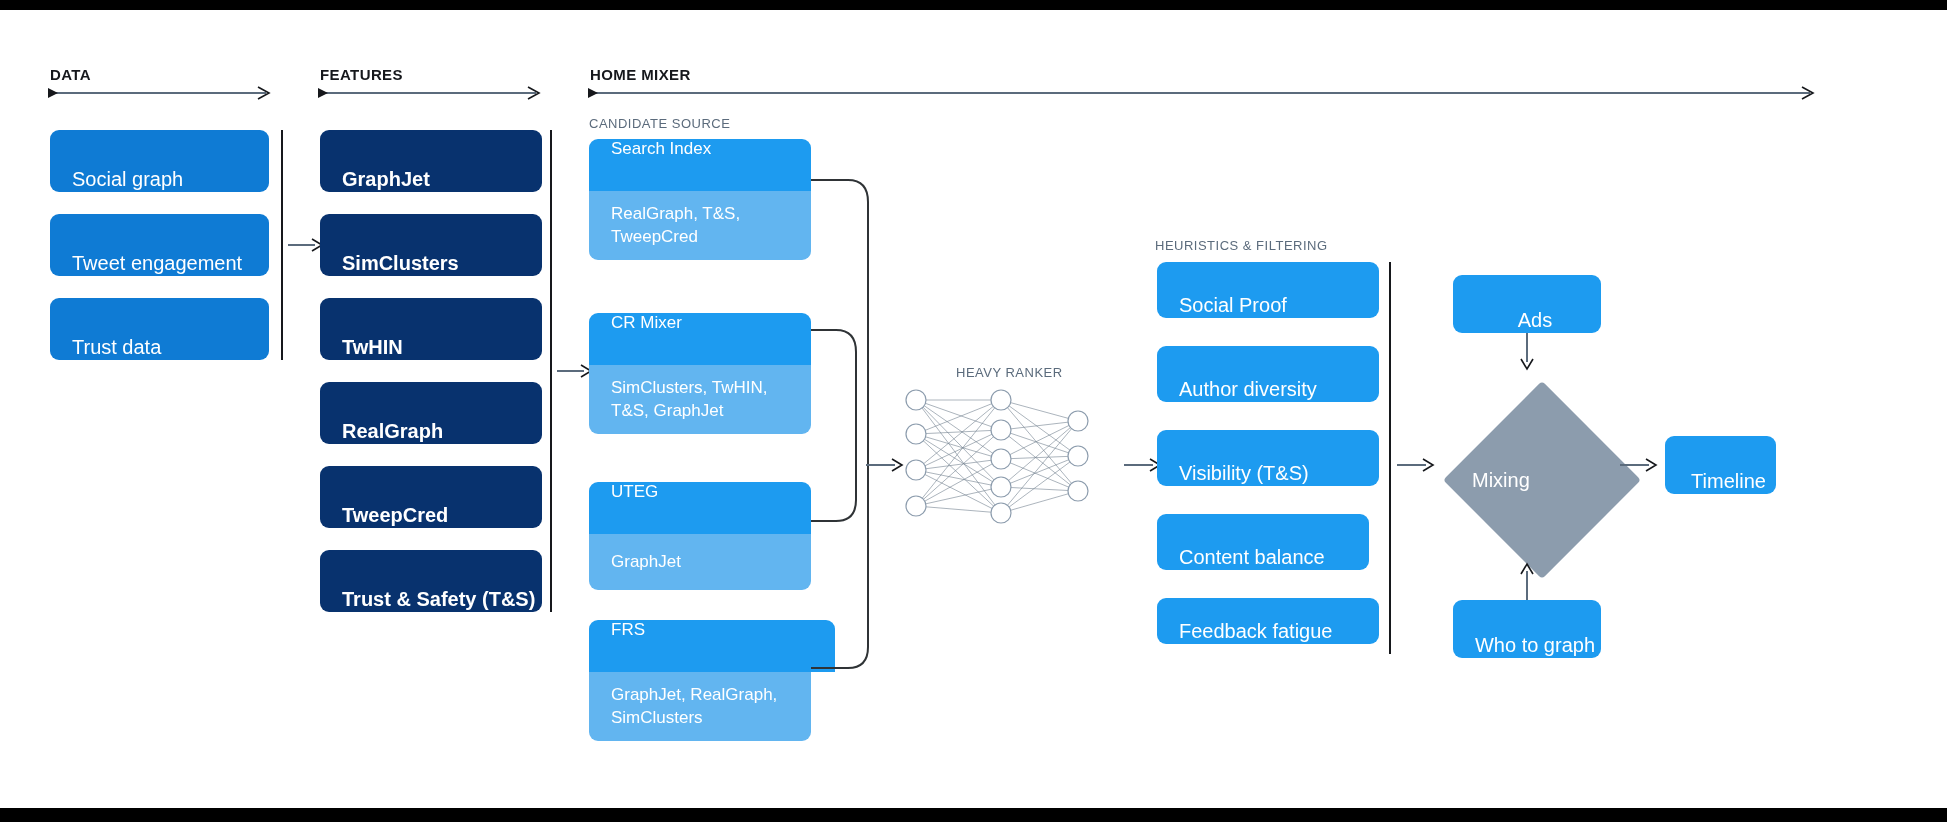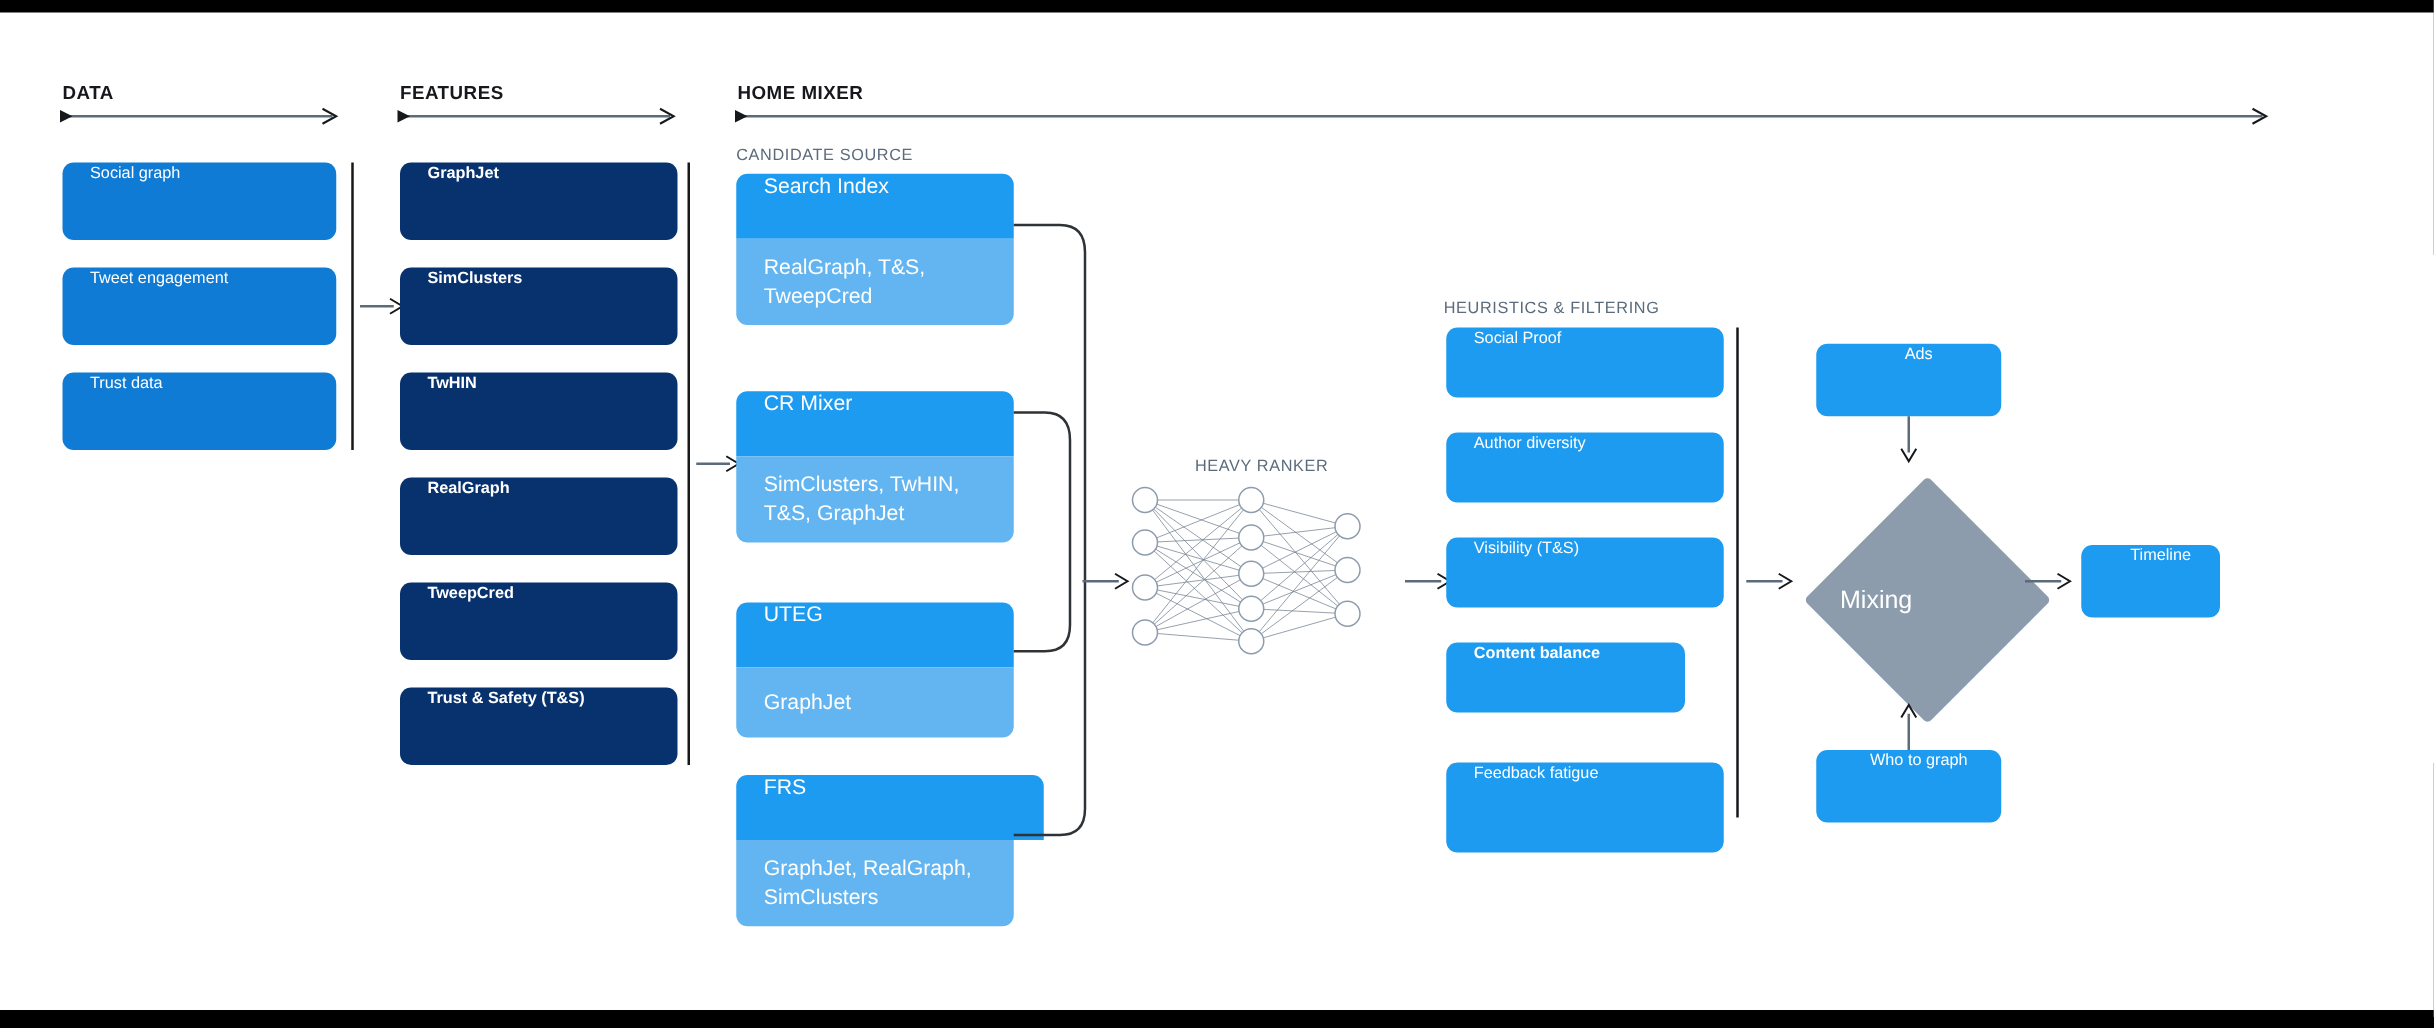--- a/index.html
+++ b/index.html
@@ -22,25 +22,25 @@
     font-size:15px;font-weight:bold;letter-spacing:.4px;color:#16181c;
     white-space:nowrap;
   }
   .sub-label{
     font-size:13px;letter-spacing:.5px;color:#5b6b7c;white-space:nowrap;
   }
 
   
   .box{
     border-radius:9px;
-    display:flex;align-items:flex-start;
+    display:flex;align-items:flex-end;
     color:#fff;
     box-sizing:border-box;
     padding-left:22px;
-    font-size:13px;
+    font-size:20px;
     line-height:1.25;
     white-space:pre-line;
   }
   .box.center{justify-content:center;padding-left:16px;text-align:center;}
   .blue{background:#0f7bd4;}
   .navy{background:#08326e;font-weight:bold;}
   .cs-head{
     background:#1d9bf0;border-radius:9px 9px 0 0;
     display:flex;align-items:flex-start;color:#fff;
     padding-left:22px;font-size:17px;box-sizing:border-box;
@@ -245,24 +245,24 @@
 
   <div class="abs box bright" style="left:1157px;top:252px;width:222px;height:56px;">
     <span>Social Proof</span>
   </div>
   <div class="abs box bright" style="left:1157px;top:336px;width:222px;height:56px;">
     <span>Author diversity</span>
   </div>
   <div class="abs box bright" style="left:1157px;top:420px;width:222px;height:56px;">
     <span>Visibility (T&amp;S)</span>
   </div>
-  <div class="abs box bright" style="left:1157px;top:504px;width:191px;height:56px;font-weight:bold;">
+  <div class="abs box bright" style="left:1157px;top:504px;width:212px;height:56px;">
     <span>Content balance</span>
   </div>
-  <div class="abs box bright" style="left:1157px;top:588px;width:222px;height:72px;margin-top:12px;">
+  <div class="abs box bright" style="left:1157px;top:588px;width:222px;height:46px;">
     <span>Feedback fatigue</span>
   </div>
 
   <div class="abs vline" style="left:1389px;top:252px;height:392px;"></div>
 
   <svg class="abs" style="left:1397px;top:447px;" width="38" height="16">
     <line x1="0" y1="8" x2="29" y2="8" stroke="#5b6b7c" stroke-width="2"></line>
     <polyline points="26,2 36,8 26,14" fill="none" stroke="#16181c" stroke-width="1.6"></polyline>
   </svg>
 

